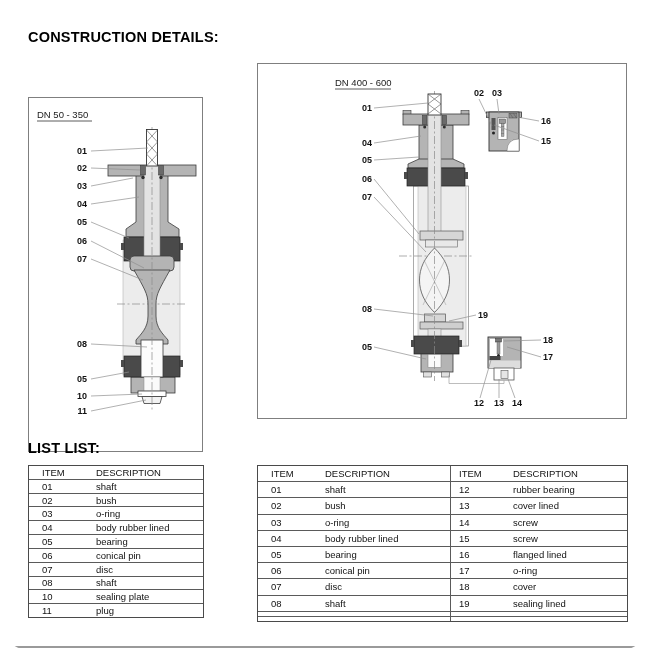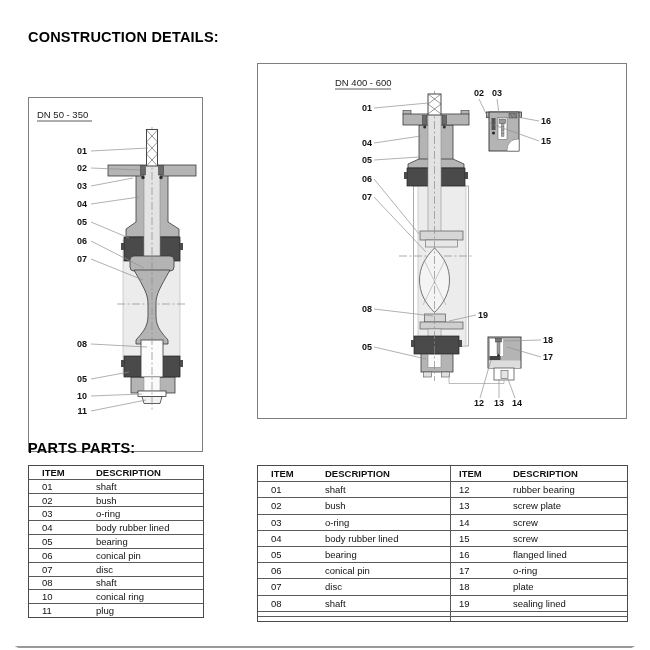--- a/index.html
+++ b/index.html
@@ -19,21 +19,21 @@
     font-family:"Liberation Sans", sans-serif; font-weight:bold; font-size:9px; fill:#111;
   }
   svg text.dn { font-weight:normal; font-size:9.5px; fill:#1a1a1a; }
   .leader { stroke:#8f8f8f; stroke-width:0.7; }
   .cline  { stroke:#8a8a8a; stroke-width:0.7; }
   .ptable {
     position:absolute; border:1.5px solid #4a4a4a; background:#fff; box-sizing:border-box;
     display:flex; flex-direction:column; font-size:9.5px; color:#111;
   }
   .prow { display:flex; flex:1 1 auto; border-top:1px solid #5a5a5a; align-items:center; min-height:0; }
-  .prow.phead { border-top:none; font-weight:bold; }
+  .prow.phead { border-top:none; font-weight:normal; }
   .c { box-sizing:border-box; padding-left:13px; white-space:nowrap; overflow:hidden; }
   .c.item  { flex:0 0 54px; }
   .c.desc  { flex:1 1 auto; }
   .c.item2 { flex:0 0 55px; border-left:1px solid #5a5a5a; padding-left:8px; align-self:stretch; display:flex; align-items:center; }
   .c.desc2 { flex:1 1 auto; padding-left:8px; }
   .footer-rule { position:absolute; left:0; top:646px; width:650px; height:1.5px; background:#9a9a9a; }
 </style>
 </head>
 <body>
 
@@ -233,21 +233,21 @@
         <text x="220" y="254">19</text>
         <text x="285" y="279">18</text>
         <text x="285" y="296">17</text>
         <text x="221" y="342" text-anchor="middle">12</text>
         <text x="241" y="342" text-anchor="middle">13</text>
         <text x="259" y="342" text-anchor="middle">14</text>
       </g>
     </svg>
   </div>
 
-  <div class="h1" style="left:28px; top:440px;">PARTS PARTS:</div>
+  <div class="h1" style="left:28px; top:440px;">LIST LIST:</div>
 
   <div class="ptable" style="left:28px; top:465px; width:176px; height:153px;">
     <div class="prow phead">
       <div class="c item">ITEM</div>
       <div class="c desc">DESCRIPTION</div>
     </div>
     <div class="prow">
         <div class="c item">01</div>
         <div class="c desc">shaft</div>
       </div>
@@ -274,21 +274,21 @@
     <div class="prow">
         <div class="c item">07</div>
         <div class="c desc">disc</div>
       </div>
     <div class="prow">
         <div class="c item">08</div>
         <div class="c desc">shaft</div>
       </div>
     <div class="prow">
         <div class="c item">10</div>
-        <div class="c desc">conical ring</div>
+        <div class="c desc">sealing plate</div>
       </div>
     <div class="prow">
         <div class="c item">11</div>
         <div class="c desc">plug</div>
       </div>
   </div>
 
   <div class="ptable" style="left:257px; top:465px; width:371px; height:157px;">
     <div class="prow phead">
       <div class="c item">ITEM</div>
@@ -299,21 +299,21 @@
     <div class="prow">
         <div class="c item">01</div>
         <div class="c desc" style="flex:0 0 138px;">shaft</div>
         <div class="c item2">12</div>
         <div class="c desc2">rubber bearing</div>
       </div>
     <div class="prow">
         <div class="c item">02</div>
         <div class="c desc" style="flex:0 0 138px;">bush</div>
         <div class="c item2">13</div>
-        <div class="c desc2">screw plate</div>
+        <div class="c desc2">cover lined</div>
       </div>
     <div class="prow">
         <div class="c item">03</div>
         <div class="c desc" style="flex:0 0 138px;">o-ring</div>
         <div class="c item2">14</div>
         <div class="c desc2">screw</div>
       </div>
     <div class="prow">
         <div class="c item">04</div>
         <div class="c desc" style="flex:0 0 138px;">body rubber lined</div>
@@ -329,21 +329,21 @@
     <div class="prow">
         <div class="c item">06</div>
         <div class="c desc" style="flex:0 0 138px;">conical pin</div>
         <div class="c item2">17</div>
         <div class="c desc2">o-ring</div>
       </div>
     <div class="prow">
         <div class="c item">07</div>
         <div class="c desc" style="flex:0 0 138px;">disc</div>
         <div class="c item2">18</div>
-        <div class="c desc2">plate</div>
+        <div class="c desc2">cover</div>
       </div>
     <div class="prow">
         <div class="c item">08</div>
         <div class="c desc" style="flex:0 0 138px;">shaft</div>
         <div class="c item2">19</div>
         <div class="c desc2">sealing lined</div>
       </div>
     <div class="prow">
         <div class="c item"></div>
         <div class="c desc" style="flex:0 0 138px;"></div>

